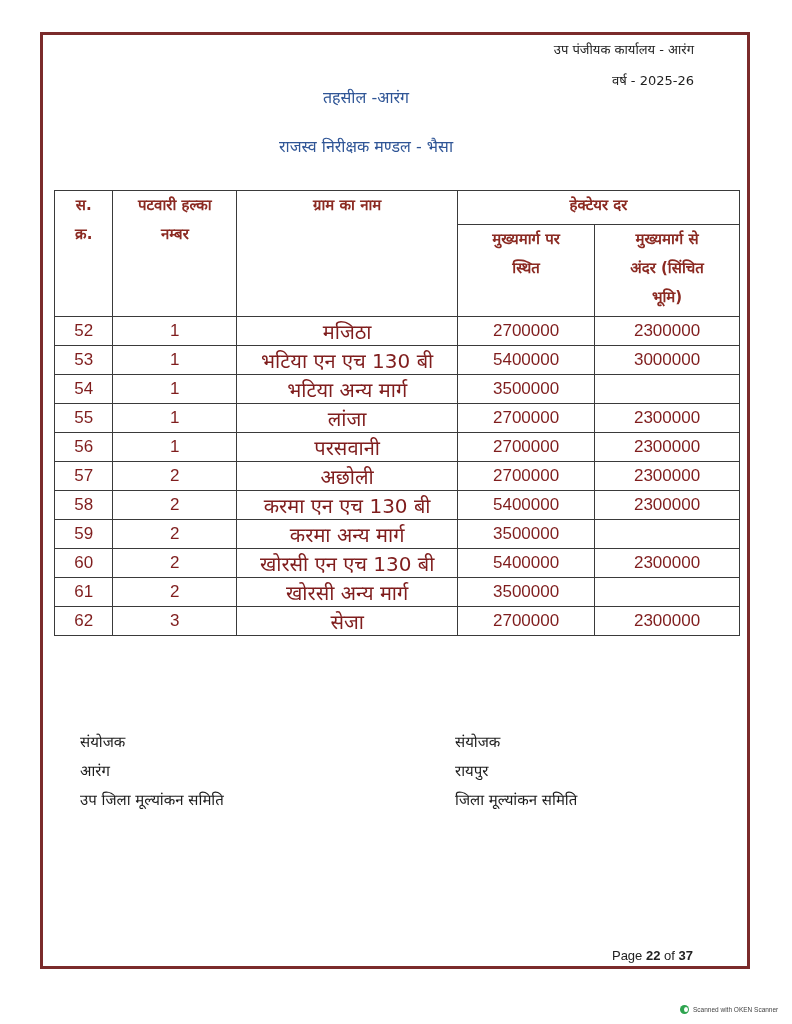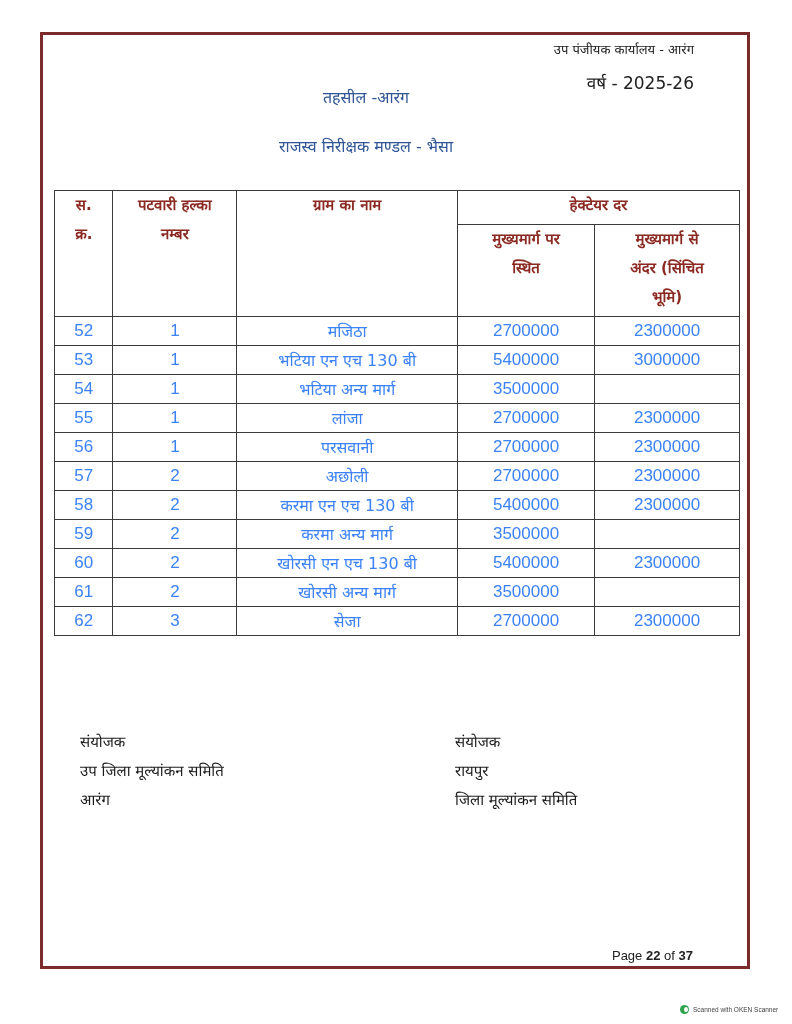--- a/index.html
+++ b/index.html
@@ -3,35 +3,35 @@
 <meta charset="utf-8">
 <style>
   html, body { margin:0; padding:0; background:#ffffff; }
   body { width:792px; height:1024px; position:relative; overflow:hidden;
          font-family:"DejaVu Sans", sans-serif; color:#1a1a1a; }
   .frame { position:absolute; left:40px; top:32px; width:710px; height:937px;
            border:3px solid #7b2b2b; box-sizing:border-box; }
   .office { position:absolute; left:440px; top:40px; width:254px; text-align:right;
             font-size:13px; color:#222; }
   .year { position:absolute; left:440px; top:71px; width:254px; text-align:right;
-          font-size:17px; color:#222; }
+          font-size:13px; color:#222; }
   .tehsil { position:absolute; left:0; width:792px; top:86px; text-align:center;
             font-size:16px; color:#2f5596; padding-left:-50px; }
   .tehsil span { display:inline-block; margin-left:-60px; }
   .circle { position:absolute; left:0; width:792px; top:135px; text-align:center;
             font-size:16px; color:#2f5596; }
   .circle span { display:inline-block; margin-left:-60px; }
   table.rates { position:absolute; left:54px; top:190px; width:686px;
                 border-collapse:collapse; font-size:16px; }
   table.rates td, table.rates th { border:1.5px solid #3a3a3a; padding:0; }
   table.rates th { color:#8b2a22; font-weight:bold; font-size:15px; vertical-align:top;
                    line-height:29px; }
   table.rates td { text-align:center; height:28px; font-family:"Liberation Sans", sans-serif;
-                   font-size:17px; color:#3b82f6;margin-left:26px; }
-  table.rates td.name { font-family:"DejaVu Sans", sans-serif; font-size:16px; }
+                   font-size:17px; color:#7f1d1d;margin-left:26px; }
+  table.rates td.name { font-family:"DejaVu Sans", sans-serif; font-size:20px; }
   .c1 { width:58px; } .c2 { width:124px; } .c3 { width:222px; } .c4 { width:137px; } .c5 { width:145px; }
   .hdr-top { height:34px; }
   .hdr-sub { height:92px; }
   .sig { position:absolute; top:728px; font-size:15px; line-height:29px; color:#1a1a1a; }
   .sig.left { left:80px; width:210px; }
   .sig.right { left:455px; width:210px; }
   .pagenum { position:absolute; left:560px; top:948px; width:133px; text-align:right;
              font-family:"Liberation Sans", sans-serif; font-size:13px; color:#222; }
   .pagenum b { font-weight:bold; }
   .scanner { position:absolute; left:680px; top:1005px; font-family:"Liberation Sans", sans-serif;
@@ -156,22 +156,22 @@
         <td>3</td>
         <td class="name">सेजा</td>
         <td>2700000</td>
         <td>2300000</td>
       </tr>
   </tbody>
 </table>
 
 <div class="sig left">
   <div>संयोजक</div>
+  <div>आरंग</div>
   <div>उप जिला मूल्यांकन समिति</div>
-  <div>आरंग</div>
 </div>
 <div class="sig right">
   <div>संयोजक</div>
   <div>रायपुर</div>
   <div>जिला मूल्यांकन समिति</div>
 </div>
 
 <div class="pagenum">
   <span>Page</span>
   <b>22</b>

